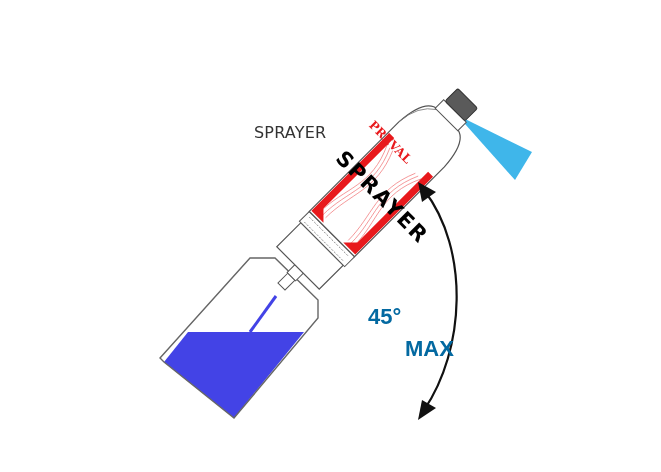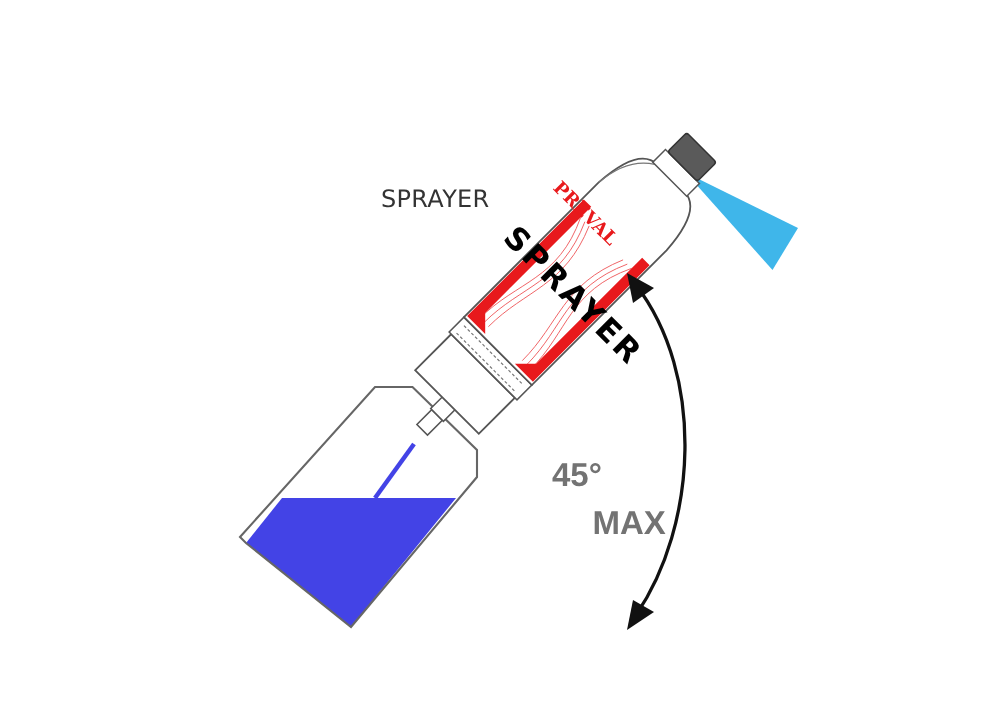--- a/index.html
+++ b/index.html
@@ -1,22 +1,22 @@
 <!DOCTYPE html>
 <html><head>
   <meta charset="utf-8">
   <style>
     html, body { margin:0; padding:0; background:#ffffff; }
     body { width:661px; height:472px; overflow:hidden; position:relative; font-family:"Liberation Sans", sans-serif; }
     .canvas { position:absolute; left:0; top:0; width:661px; height:472px; }
     svg { position:absolute; left:0; top:0; }
     .label-sprayer { position:absolute; left:254px; top:123px; font-family:"DejaVu Sans", sans-serif; font-size:16px; color:#333333; letter-spacing:0.2px; }
-    .angle-label { position:absolute; font-family:"Liberation Sans", sans-serif; font-weight:bold; color:#737373; font-size:22px; }
+    .angle-label { position:absolute; font-family:"Liberation Sans", sans-serif; font-weight:bold; color:#0369a1; font-size:22px; }
     .angle-deg { left:368px; top:304px; }
-    .angle-max { left:395px; top:336px; }
+    .angle-max { left:405px; top:336px; }
   </style>
 </head>
 <body>
 
 <div class="canvas">
   <svg width="661" height="472" viewBox="0 0 661 472">
 
     <polygon points="457,115 532,152 515,180" fill="#3fb6ea"></polygon>
 
     <g>

